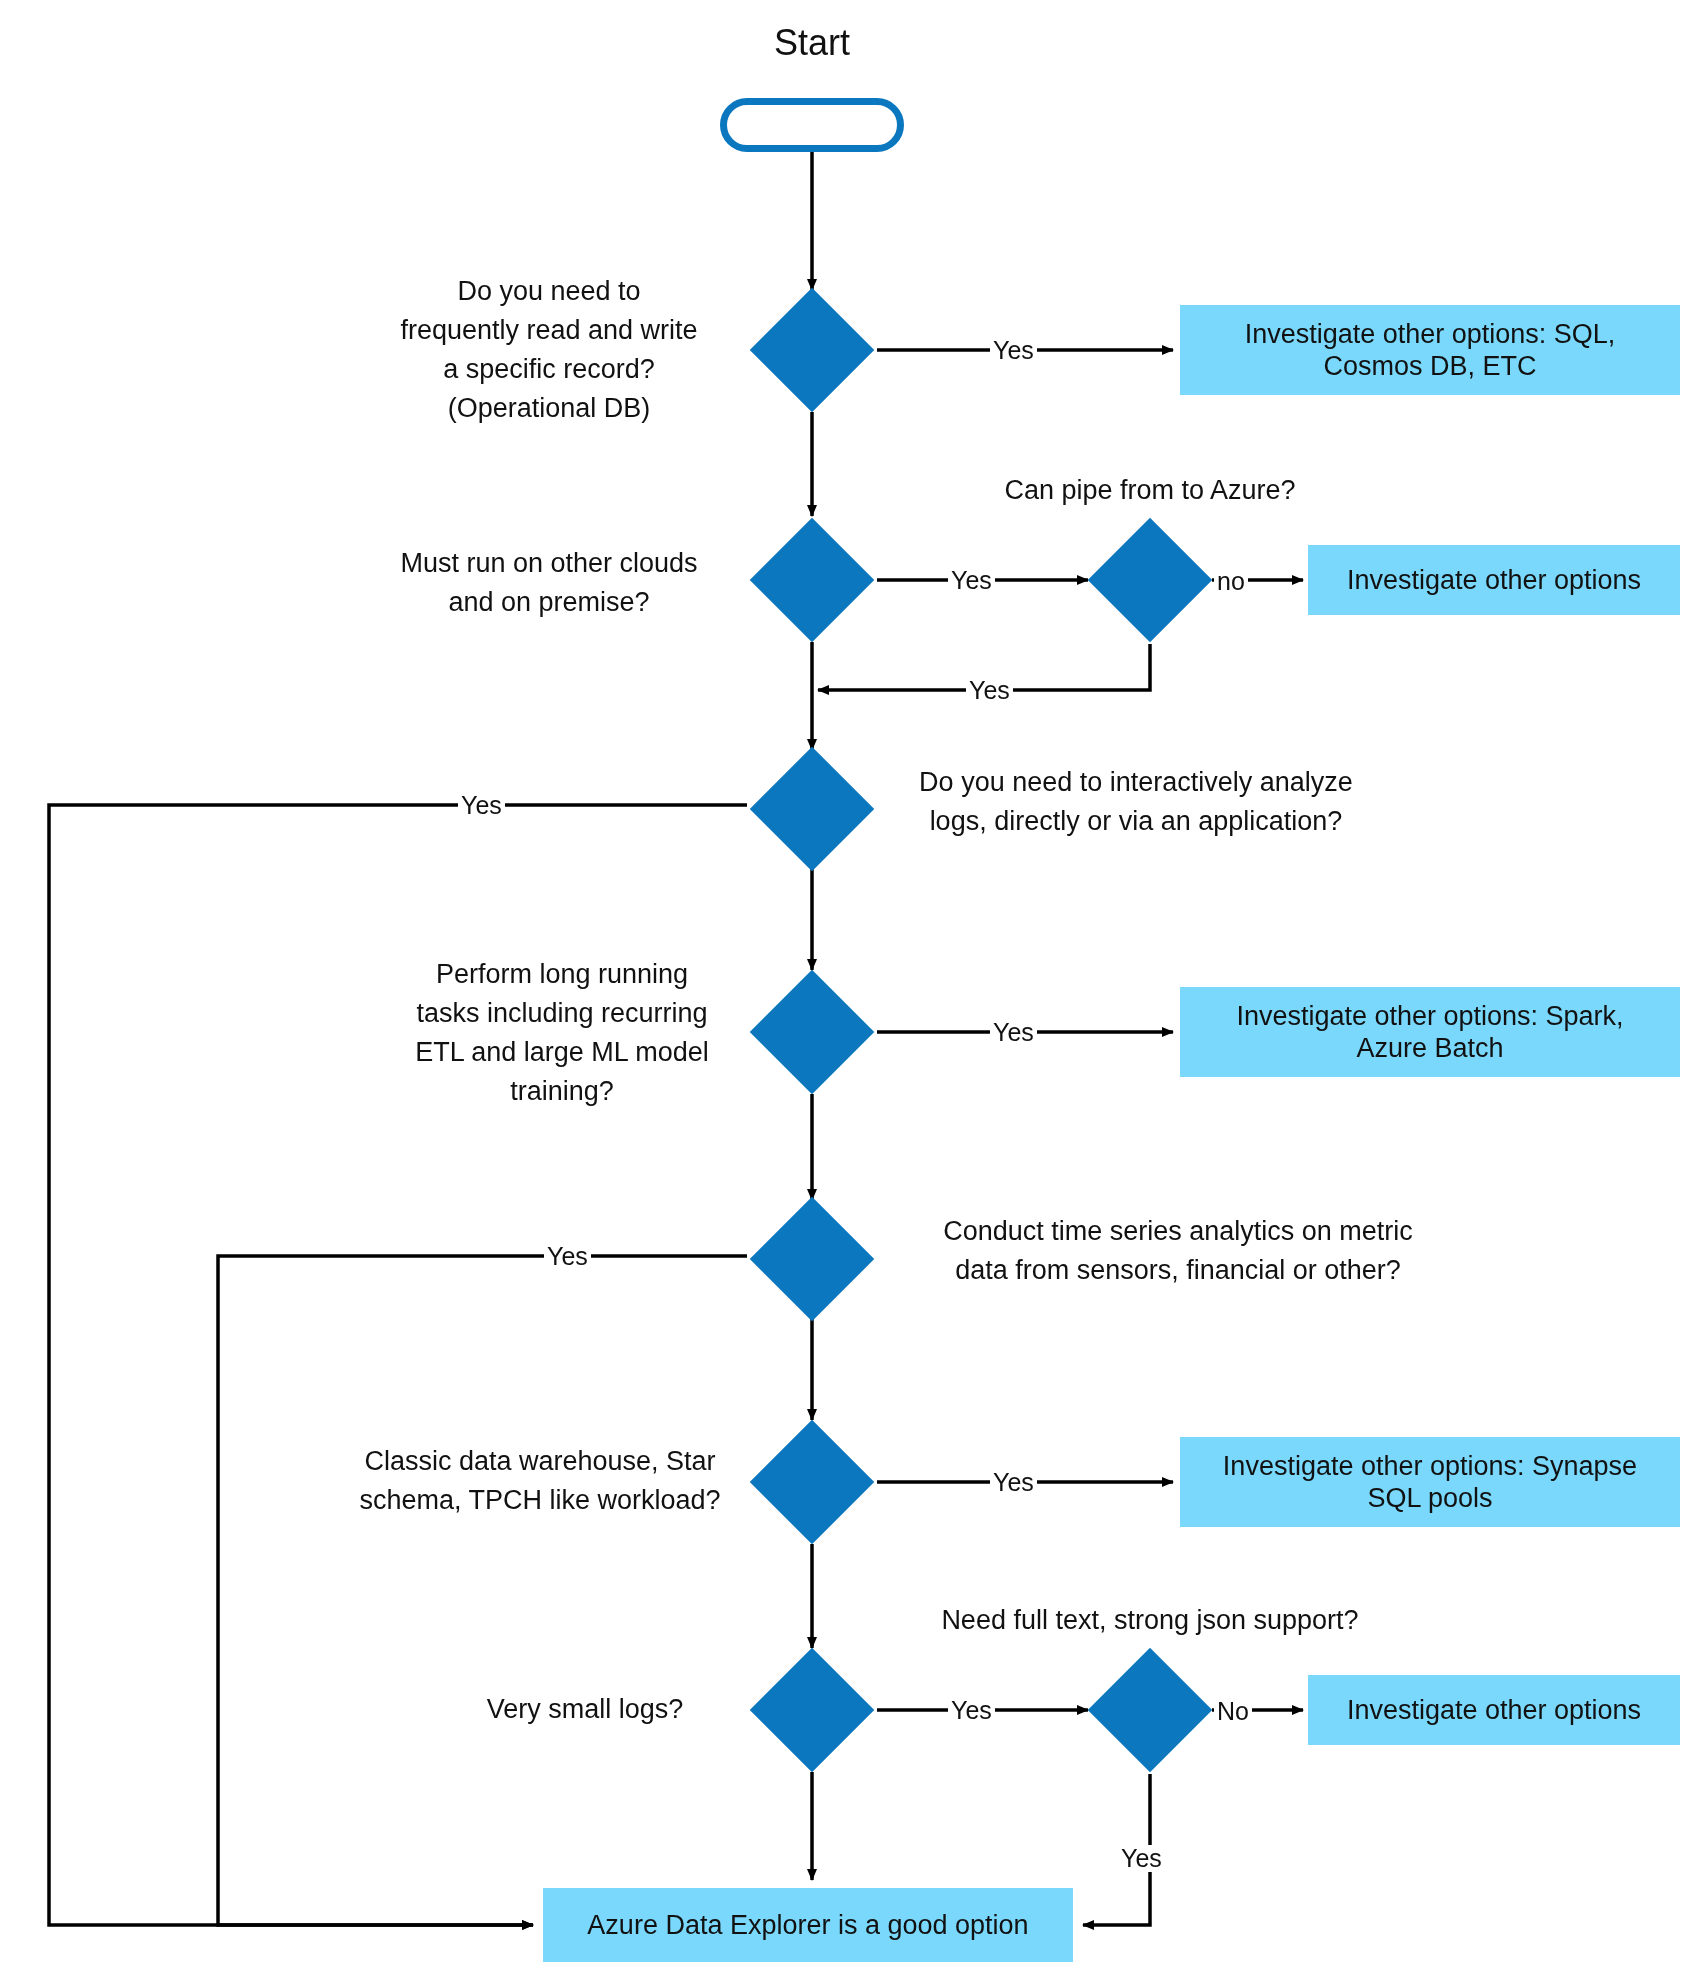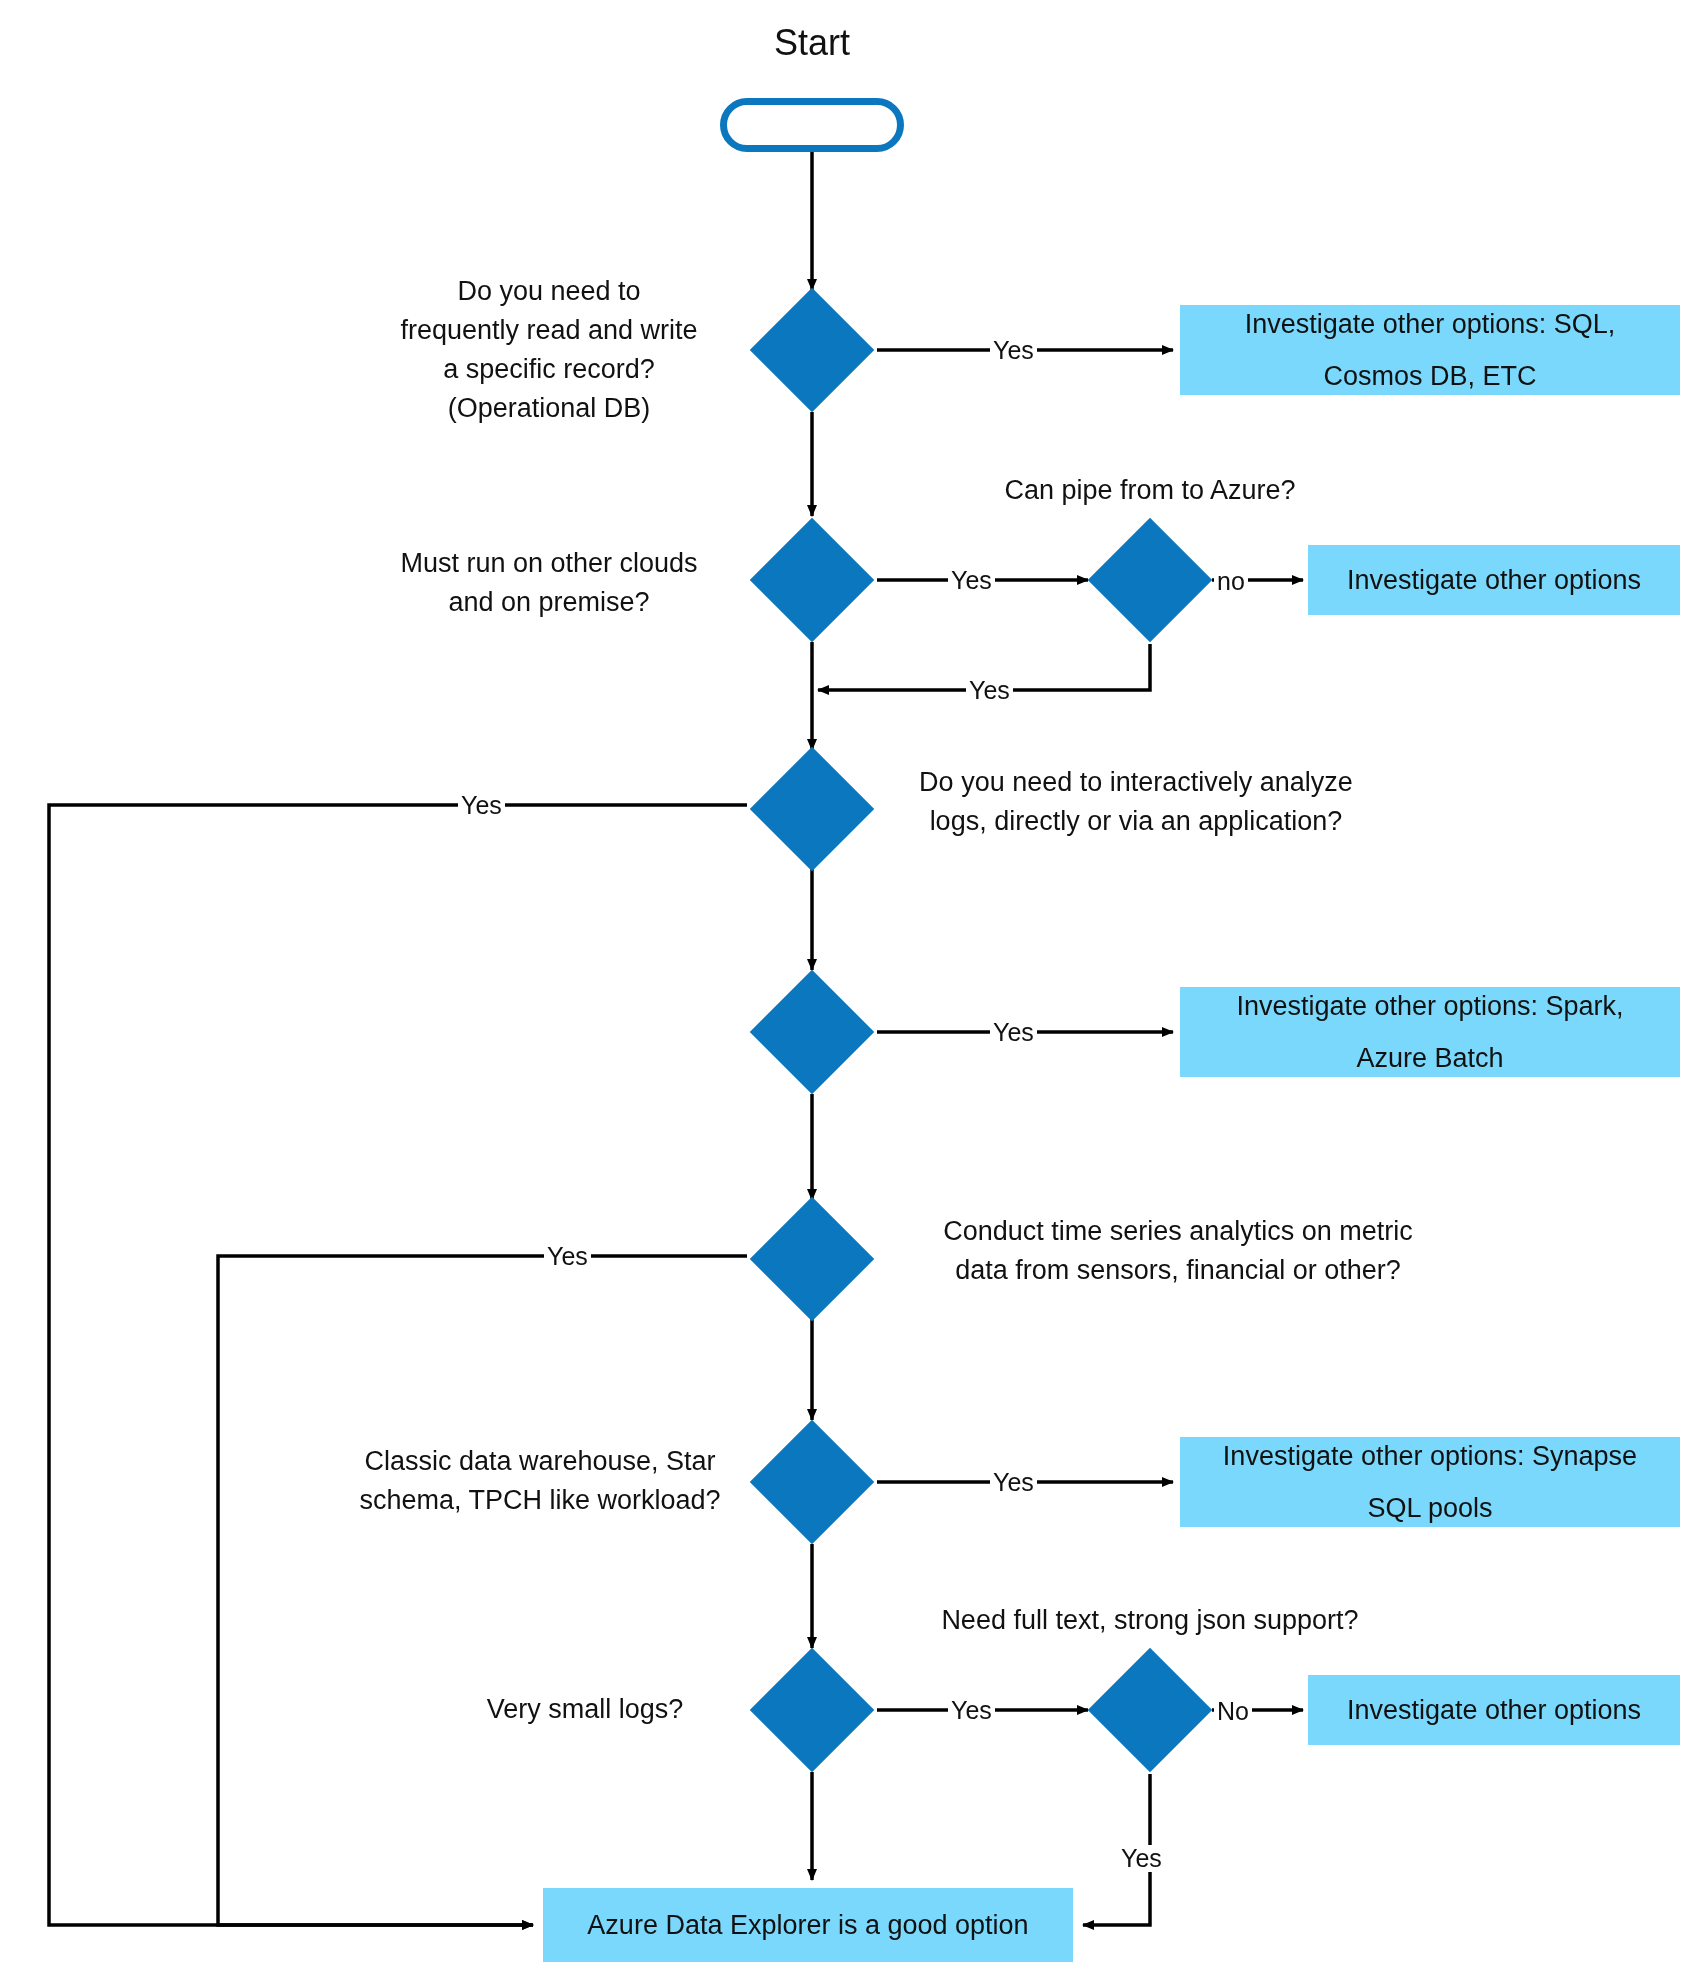--- a/index.html
+++ b/index.html
@@ -69,21 +69,21 @@
     box-sizing: border-box;
   }
   .outbox {
     position: absolute;
     background: #79D8FB;
     display: flex;
     align-items: center;
     justify-content: center;
     text-align: center;
     font-size: 27px;
-    line-height: 52px;
+    line-height: 32px;
     color: #111111;
     box-sizing: border-box;
     padding: 4px 10px;
     white-space: pre-line;
   }
 </style>
 </head>
 <body>
 
 <div id="canvas">
@@ -158,20 +158,24 @@
   <div class="edge-label" style="left:1186px; top:568px;">no</div>
   <div class="edge-label" style="left:938px; top:677px;">Yes</div>
   <div class="outbox" style="left:1280px; top:545px; width:372px; height:70px;">Investigate other options</div>
 
   <div class="diamond" style="left:740px; top:765px; width:88px; height:88px;"></div>
   <div class="node-text" style="left:848px; top:763px; width:520px;">Do you need to interactively analyze
 logs, directly or via an application?</div>
   <div class="edge-label" style="left:430px; top:792px;">Yes</div>
 
   <div class="diamond" style="left:740px; top:988px; width:88px; height:88px;"></div>
+  <div class="node-text" style="left:364px; top:955px; width:340px;">Perform long running
+tasks including recurring
+ETL and large ML model
+training?</div>
   <div class="edge-label" style="left:962px; top:1019px;">Yes</div>
   <div class="outbox" style="left:1152px; top:987px; width:500px; height:90px;">Investigate other options: Spark,
 Azure Batch</div>
 
   <div class="diamond" style="left:740px; top:1215px; width:88px; height:88px;"></div>
   <div class="node-text" style="left:890px; top:1212px; width:520px;">Conduct time series analytics on metric
 data from sensors, financial or other?</div>
   <div class="edge-label" style="left:516px; top:1243px;">Yes</div>
 
   <div class="diamond" style="left:740px; top:1438px; width:88px; height:88px;"></div>

